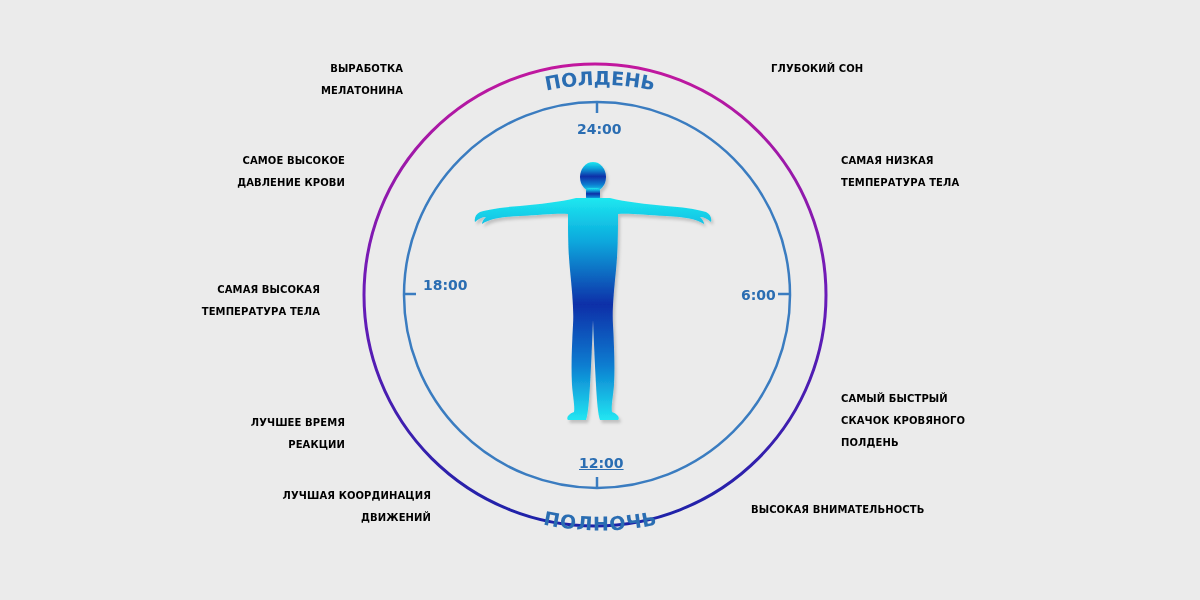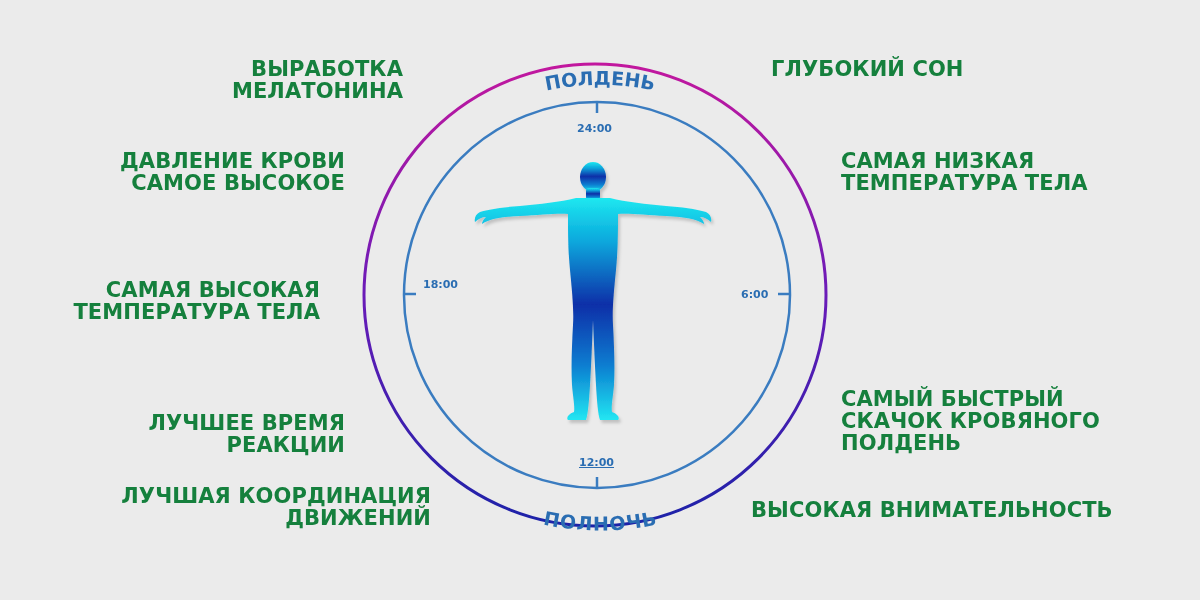--- a/index.html
+++ b/index.html
@@ -6,35 +6,35 @@
   body {
     width: 1200px; height: 600px; overflow: hidden;
     background: #ebebeb;
     font-family: "DejaVu Sans", "Liberation Sans", sans-serif;
     position: relative;
   }
   .stage { position: absolute; left: 0; top: 0; width: 1200px; height: 600px; }
   svg.clock { position: absolute; left: 0; top: 0; }
   .label {
     position: absolute;
-    color: #15803d;
+    color: #000000;
     font-weight: bold;
-    font-size: 21px;
+    font-size: 10px;
     line-height: 22px;
     letter-spacing: 0.1px;
     white-space: nowrap;
   }
   .label .line { display: block; }
   .left { text-align: right; }
   .right { text-align: left; }
   .time {
     position: absolute;
     color: #2a6db2;
     font-weight: bold;
-    font-size: 11px;
+    font-size: 14px;
     line-height: 12px;
     white-space: nowrap;
   }
   .arc-title {
     font-weight: bold;
     font-size: 19px;
     fill: #2a6db2;
     font-family: "DejaVu Sans", "Liberation Sans", sans-serif;
   }
 </style>
@@ -125,22 +125,22 @@
   <div class="time" style="left:577px; top:123px;">24:00</div>
   <div class="time" style="left:741px; top:289px;">6:00</div>
   <div class="time" style="left:579px; top:457px;text-decoration:underline;">12:00</div>
   <div class="time" style="left:423px; top:279px;">18:00</div>
 
   <div class="label left" style="right:797px; top:58px;">
     <span class="line">ВЫРАБОТКА</span>
     <span class="line">МЕЛАТОНИНА</span>
   </div>
   <div class="label left" style="right:855px; top:150px;">
+    <span class="line">САМОЕ ВЫСОКОЕ</span>
     <span class="line">ДАВЛЕНИЕ КРОВИ</span>
-    <span class="line">САМОЕ ВЫСОКОЕ</span>
   </div>
   <div class="label left" style="right:880px; top:279px;">
     <span class="line">САМАЯ ВЫСОКАЯ</span>
     <span class="line">ТЕМПЕРАТУРА ТЕЛА</span>
   </div>
   <div class="label left" style="right:855px; top:400px;margin-top:12px;">
     <span class="line">ЛУЧШЕЕ ВРЕМЯ</span>
     <span class="line">РЕАКЦИИ</span>
   </div>
   <div class="label left" style="right:769px; top:485px;">

